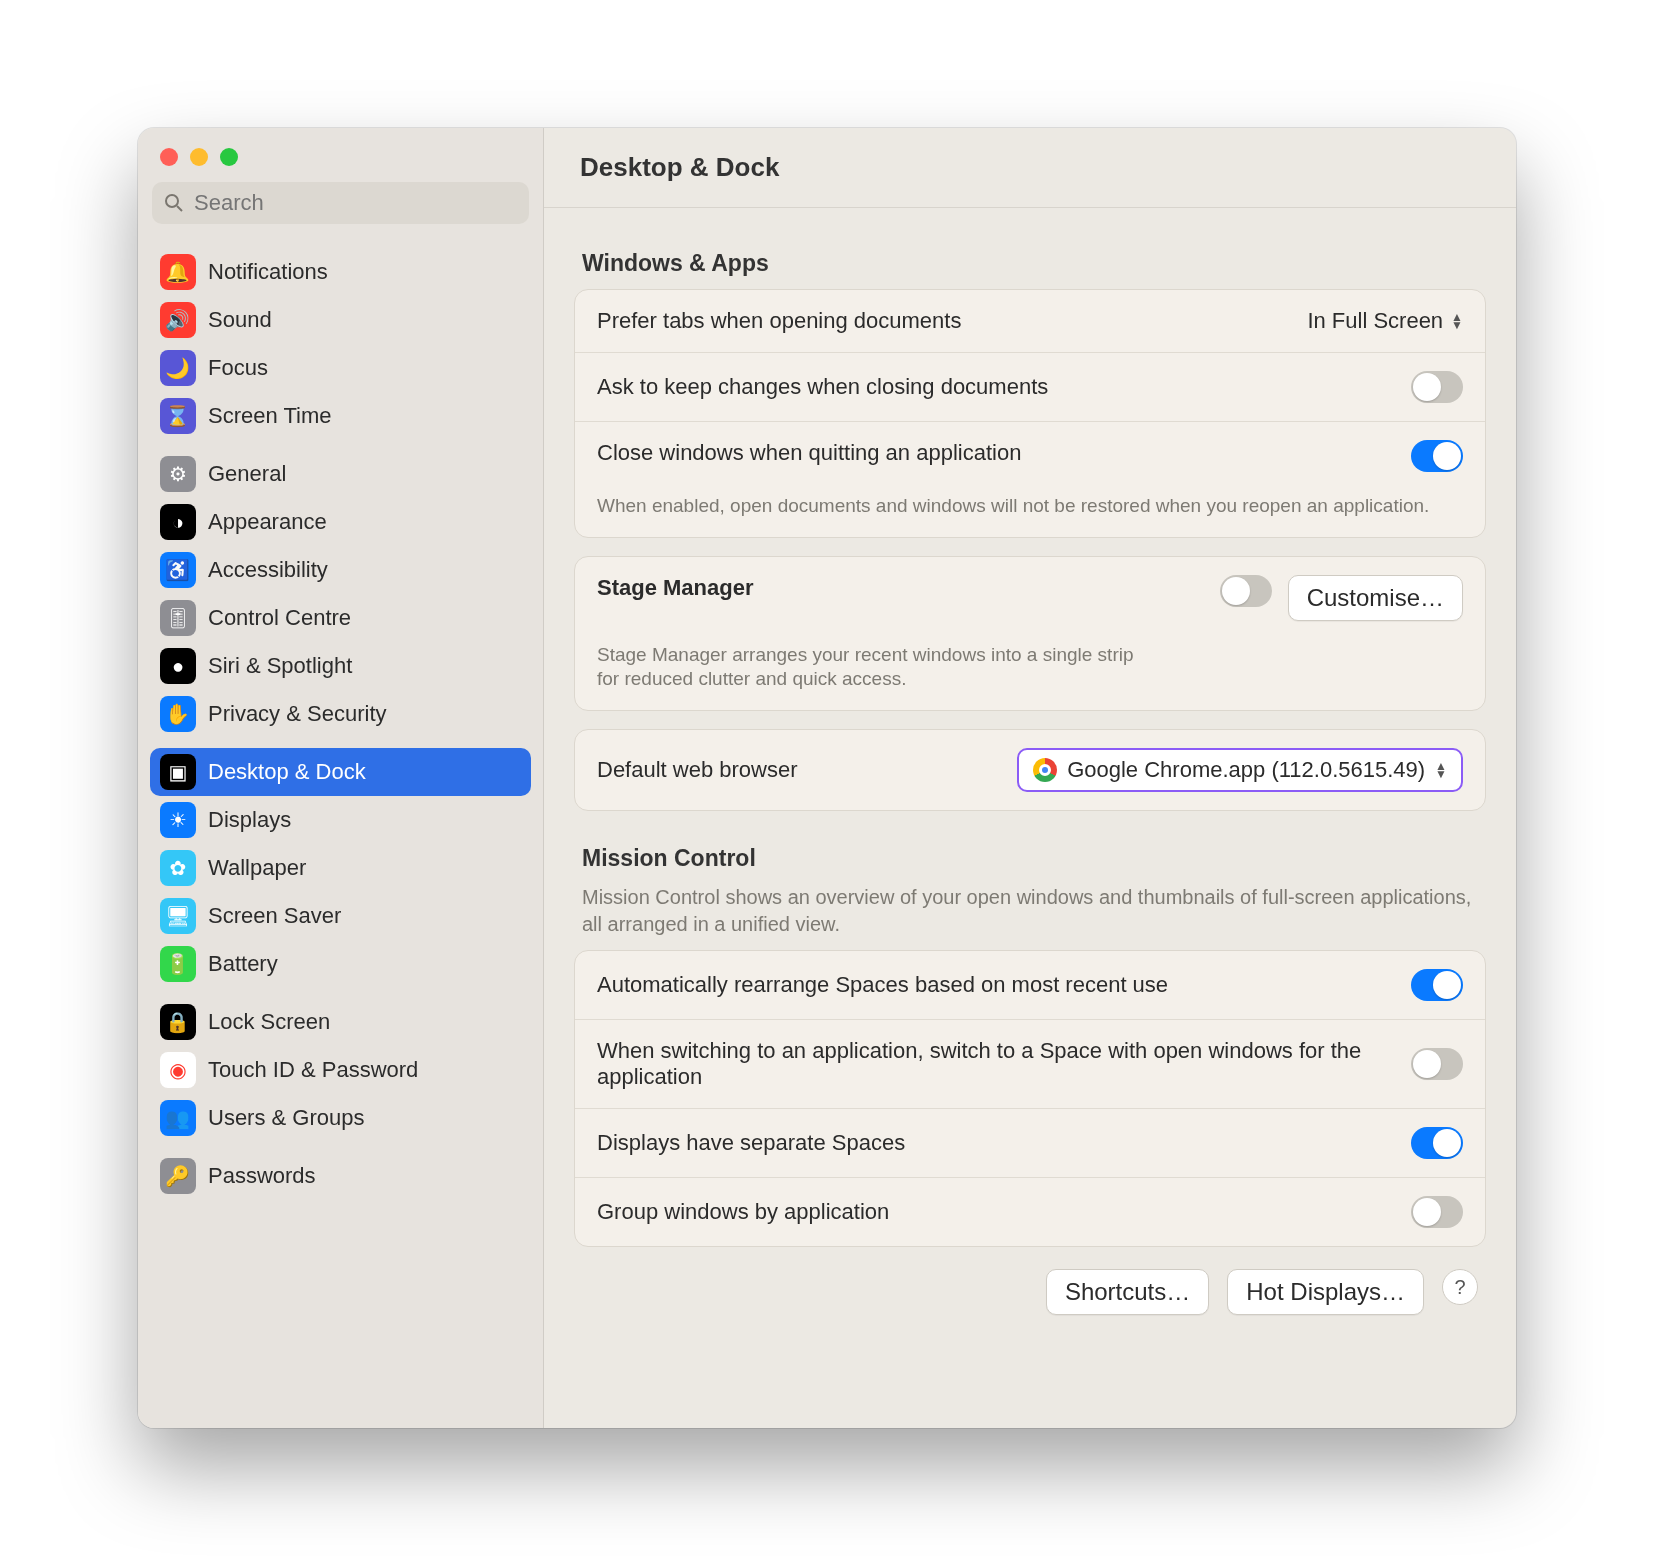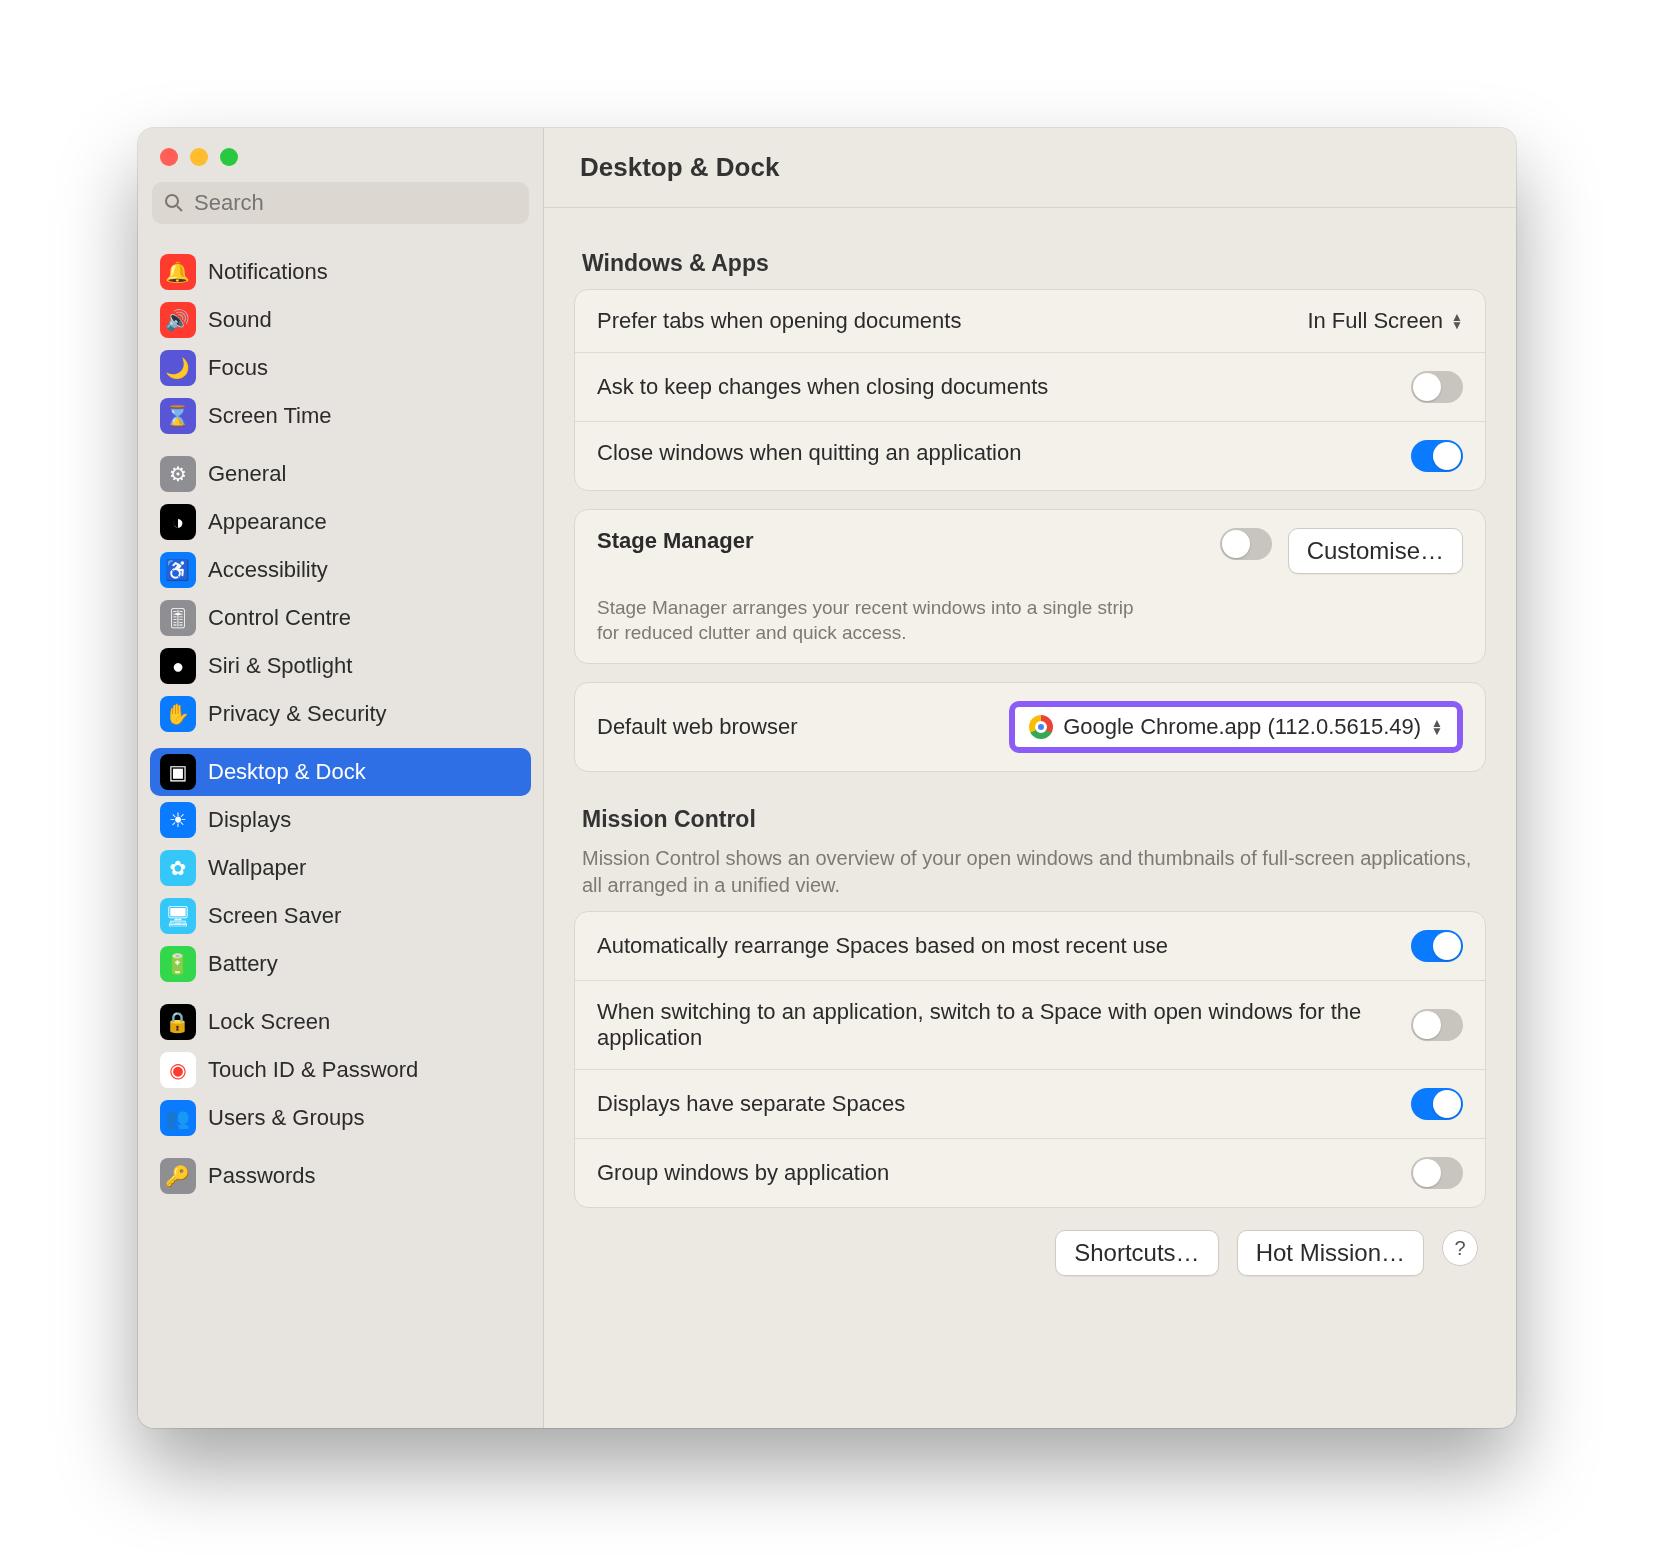--- a/index.html
+++ b/index.html
@@ -114,21 +114,21 @@
 }
 .stepper-arrows {
   display: flex; flex-direction: column; line-height: 8px; font-size: 12px; color: #555;
 }
 .btn {
   background: #fff; border: 1px solid #cfcbc3; border-radius: 10px;
   padding: 8px 18px; font-size: 24px; color: #2b2b2b;
   box-shadow: 0 1px 1px rgba(0,0,0,0.05);
 }
 .select-box {
-  background: #fff; border: 6px solid #8b5cf6; border-radius: 10px;
+  background: #fff; border: 2px solid #8b5cf6; border-radius: 10px;
   padding: 7px 14px; font-size: 22px; color: #2b2b2b;
   display: flex; align-items: center; gap: 10px;
 }
 .chrome-icon {
   width: 24px; height: 24px; border-radius: 50%;
   background: conic-gradient(#ea4335 0 120deg, #34a853 120deg 240deg, #fbbc05 240deg 360deg);
   position: relative;
 }
 .chrome-icon::after {
   content: ""; position: absolute; inset: 6px; border-radius: 50%;
@@ -274,20 +274,21 @@
         </div>
         <div class="row">
           <div class="label">Ask to keep changes when closing documents</div>
           <div class="toggle" id="t-ask"></div>
         </div>
         <div class="row col">
           <div class="top">
             <div class="label">Close windows when quitting an application</div>
             <div class="toggle on" id="t-close"></div>
           </div>
+          <div class="sub">When enabled, open documents and windows will not be restored when you reopen an application.</div>
         </div>
       </div>
 
       <div class="spacer"></div>
       <div class="card">
         <div class="row col">
           <div class="top">
             <div style="flex:1">
               <div class="label" style="font-weight:600">Stage Manager</div>
             </div>
@@ -329,19 +330,19 @@
           <div class="toggle on" id="t-sep"></div>
         </div>
         <div class="row">
           <div class="label">Group windows by application</div>
           <div class="toggle" id="t-group"></div>
         </div>
       </div>
 
       <div class="footer-buttons">
         <button class="btn">Shortcuts…</button>
-        <button class="btn">Hot Mission…</button>
+        <button class="btn">Hot Displays…</button>
         <div class="help">?</div>
       </div>
 
     </div>
   </div>
 </div>
 
 </body></html>

